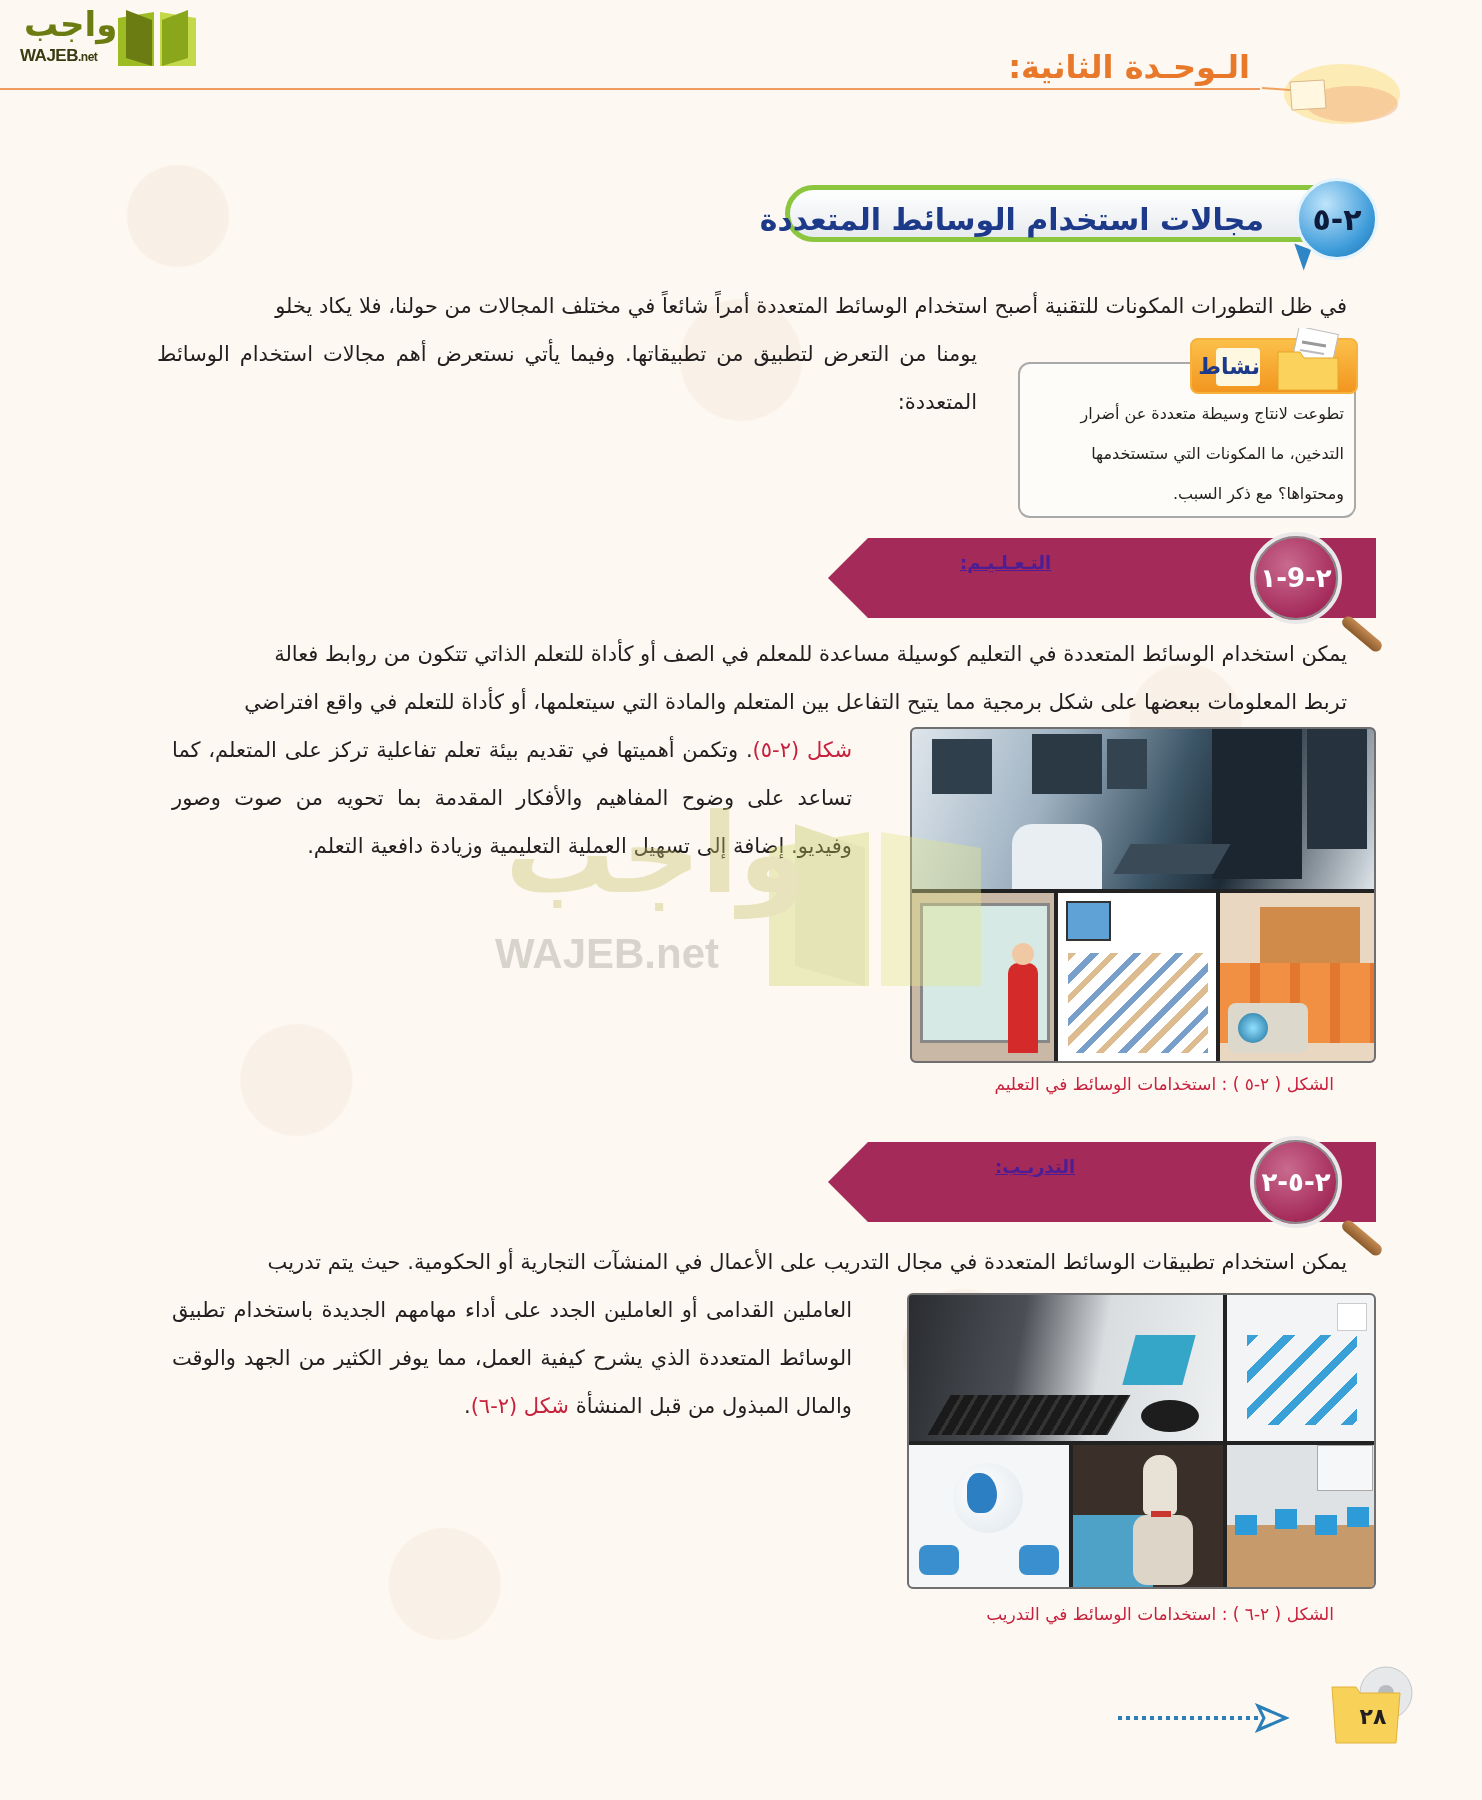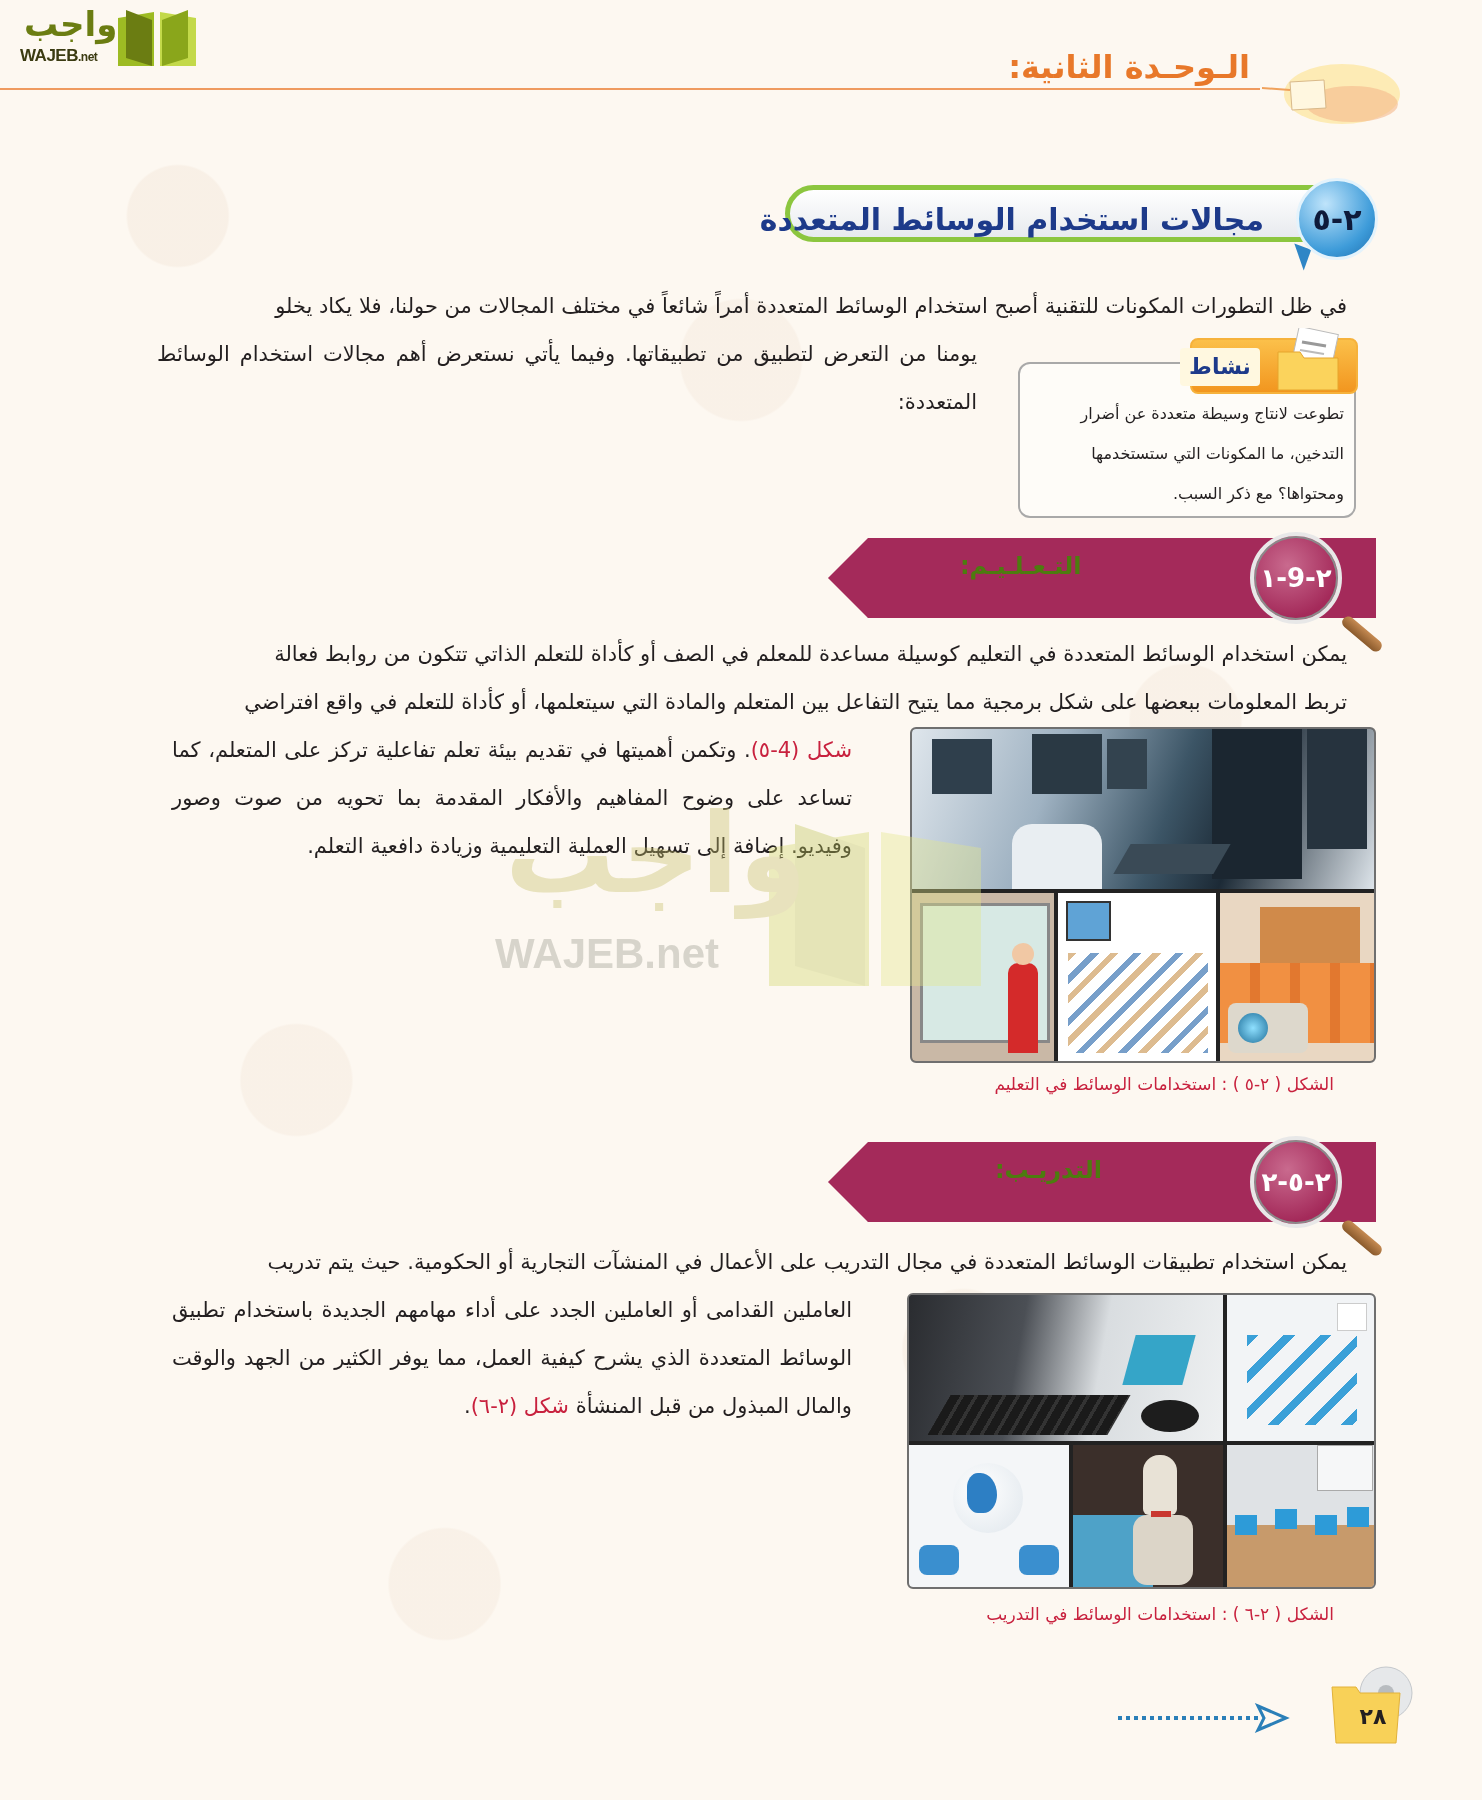--- a/index.html
+++ b/index.html
@@ -69,30 +69,30 @@
     .activity-box {
       left: 1018px; top: 362px; width: 338px; height: 156px;
       border: 2px solid #a9a9a9; border-radius: 12px; background: #fefcf8;
     }
     .activity-text { position:absolute; right: 10px; top: 30px; width: 318px; font-size: 16px; line-height: 40px; color: #231f20; }
     .activity-tab {
       left: 1190px; top: 338px; width: 168px; height: 56px;
       background: linear-gradient(#fbc04a, #f2961f); border-radius: 8px;
       border: 2px solid #f6b23c;
     }
-    .activity-label { position:absolute; right: 96px; top: 8px; width: 80px; height: 38px; background: #fff8e0; border-radius: 4px; color: #1d3a8a; font-size: 22px; font-weight: bold; text-align: center; line-height: 38px; }
+    .activity-label { position:absolute; right: 96px; top: 8px; width: 44px; height: 38px; background: #fff8e0; border-radius: 4px; color: #1d3a8a; font-size: 22px; font-weight: bold; text-align: center; line-height: 38px; }
     .folder-ico { position:absolute; right: 12px; top: -12px; width: 70px; height: 66px; }
 
     
     .sub-banner {
       height: 80px; background: #a42a5a;
       clip-path: polygon(40px 0, 100% 0, 100% 100%, 40px 100%, 0 50%);
       box-shadow: 0 4px 6px rgba(0,0,0,.2);
     }
-    .sub-banner-title { position: absolute; font-size: 24px; font-weight: bold; color: #4d7c0f; white-space: nowrap; }
+    .sub-banner-title { position: absolute; font-size: 18px; font-weight: bold; color: #4c1d95; white-space: nowrap; text-decoration: underline; }
     .sub-badge {
       width: 92px; height: 92px; border-radius: 50%;
       border: 4px solid #e8e8e8; box-shadow: 0 0 0 2px #8a8a8a inset;
       background: radial-gradient(circle at 40% 35%, #c96a8e, #a42a5a 70%);
       display:flex; align-items:center; justify-content:center;
       font-size: 26px; font-weight: bold; color: #fff;
     }
     .magnifier-handle {
       width: 48px; height: 12px; background: linear-gradient(#c58a52, #8a5a2c);
       border-radius: 6px; transform: rotate(40deg);
@@ -182,21 +182,21 @@
   </svg>
 </div>
 
 <div class="abs sub-banner b1"></div>
 <div class="abs sub-banner-title b1-title">التـعـلـيـم:</div>
 <div class="abs magnifier-handle b1-handle"></div>
 <div class="abs sub-badge b1-badge">٢-9-١</div>
 
 <div class="abs para p2a">يمكن استخدام الوسائط المتعددة في التعليم كوسيلة مساعدة للمعلم في الصف أو كأداة للتعلم الذاتي تتكون من روابط فعالة</div>
 <div class="abs para p2b">تربط المعلومات ببعضها على شكل برمجية مما يتيح التفاعل بين المتعلم والمادة التي سيتعلمها، أو كأداة للتعلم في واقع افتراضي</div>
-<div class="abs para p2c"><span class="ref">شكل (4-٥)</span><span>. وتكمن أهميتها في تقديم بيئة تعلم تفاعلية تركز على المتعلم، كما تساعد على وضوح المفاهيم والأفكار المقدمة بما تحويه من صوت وصور وفيديو. إضافة إلى تسهيل العملية التعليمية وزيادة دافعية التعلم.</span></div>
+<div class="abs para p2c"><span class="ref">شكل (٢-٥)</span><span>. وتكمن أهميتها في تقديم بيئة تعلم تفاعلية تركز على المتعلم، كما تساعد على وضوح المفاهيم والأفكار المقدمة بما تحويه من صوت وصور وفيديو. إضافة إلى تسهيل العملية التعليمية وزيادة دافعية التعلم.</span></div>
 
 <div class="abs figure fig1">
   <div class="tile" style="left:0;top:0;width:462px;height:160px;background:linear-gradient(110deg,#dfe6ec 0%,#9fb2c2 30%,#3c5566 55%,#1c2a36 70%,#dde4ea 100%);">
     <div style="position:absolute;left:300px;top:0;width:90px;height:150px;background:#1b2630;"></div>
     <div style="position:absolute;left:395px;top:0;width:60px;height:120px;background:#26333e;"></div>
     <div style="position:absolute;left:20px;top:10px;width:60px;height:55px;background:#2f3f4c;"></div>
     <div style="position:absolute;left:120px;top:5px;width:70px;height:60px;background:#2a3944;"></div>
     <div style="position:absolute;left:195px;top:10px;width:40px;height:50px;background:#33434f;"></div>
     <div style="position:absolute;left:100px;top:95px;width:90px;height:70px;background:#e9eef2;border-radius:20px 20px 0 0;"></div>
     <div style="position:absolute;left:210px;top:115px;width:100px;height:30px;background:#3a4a56;transform:skewX(-30deg);"></div>

